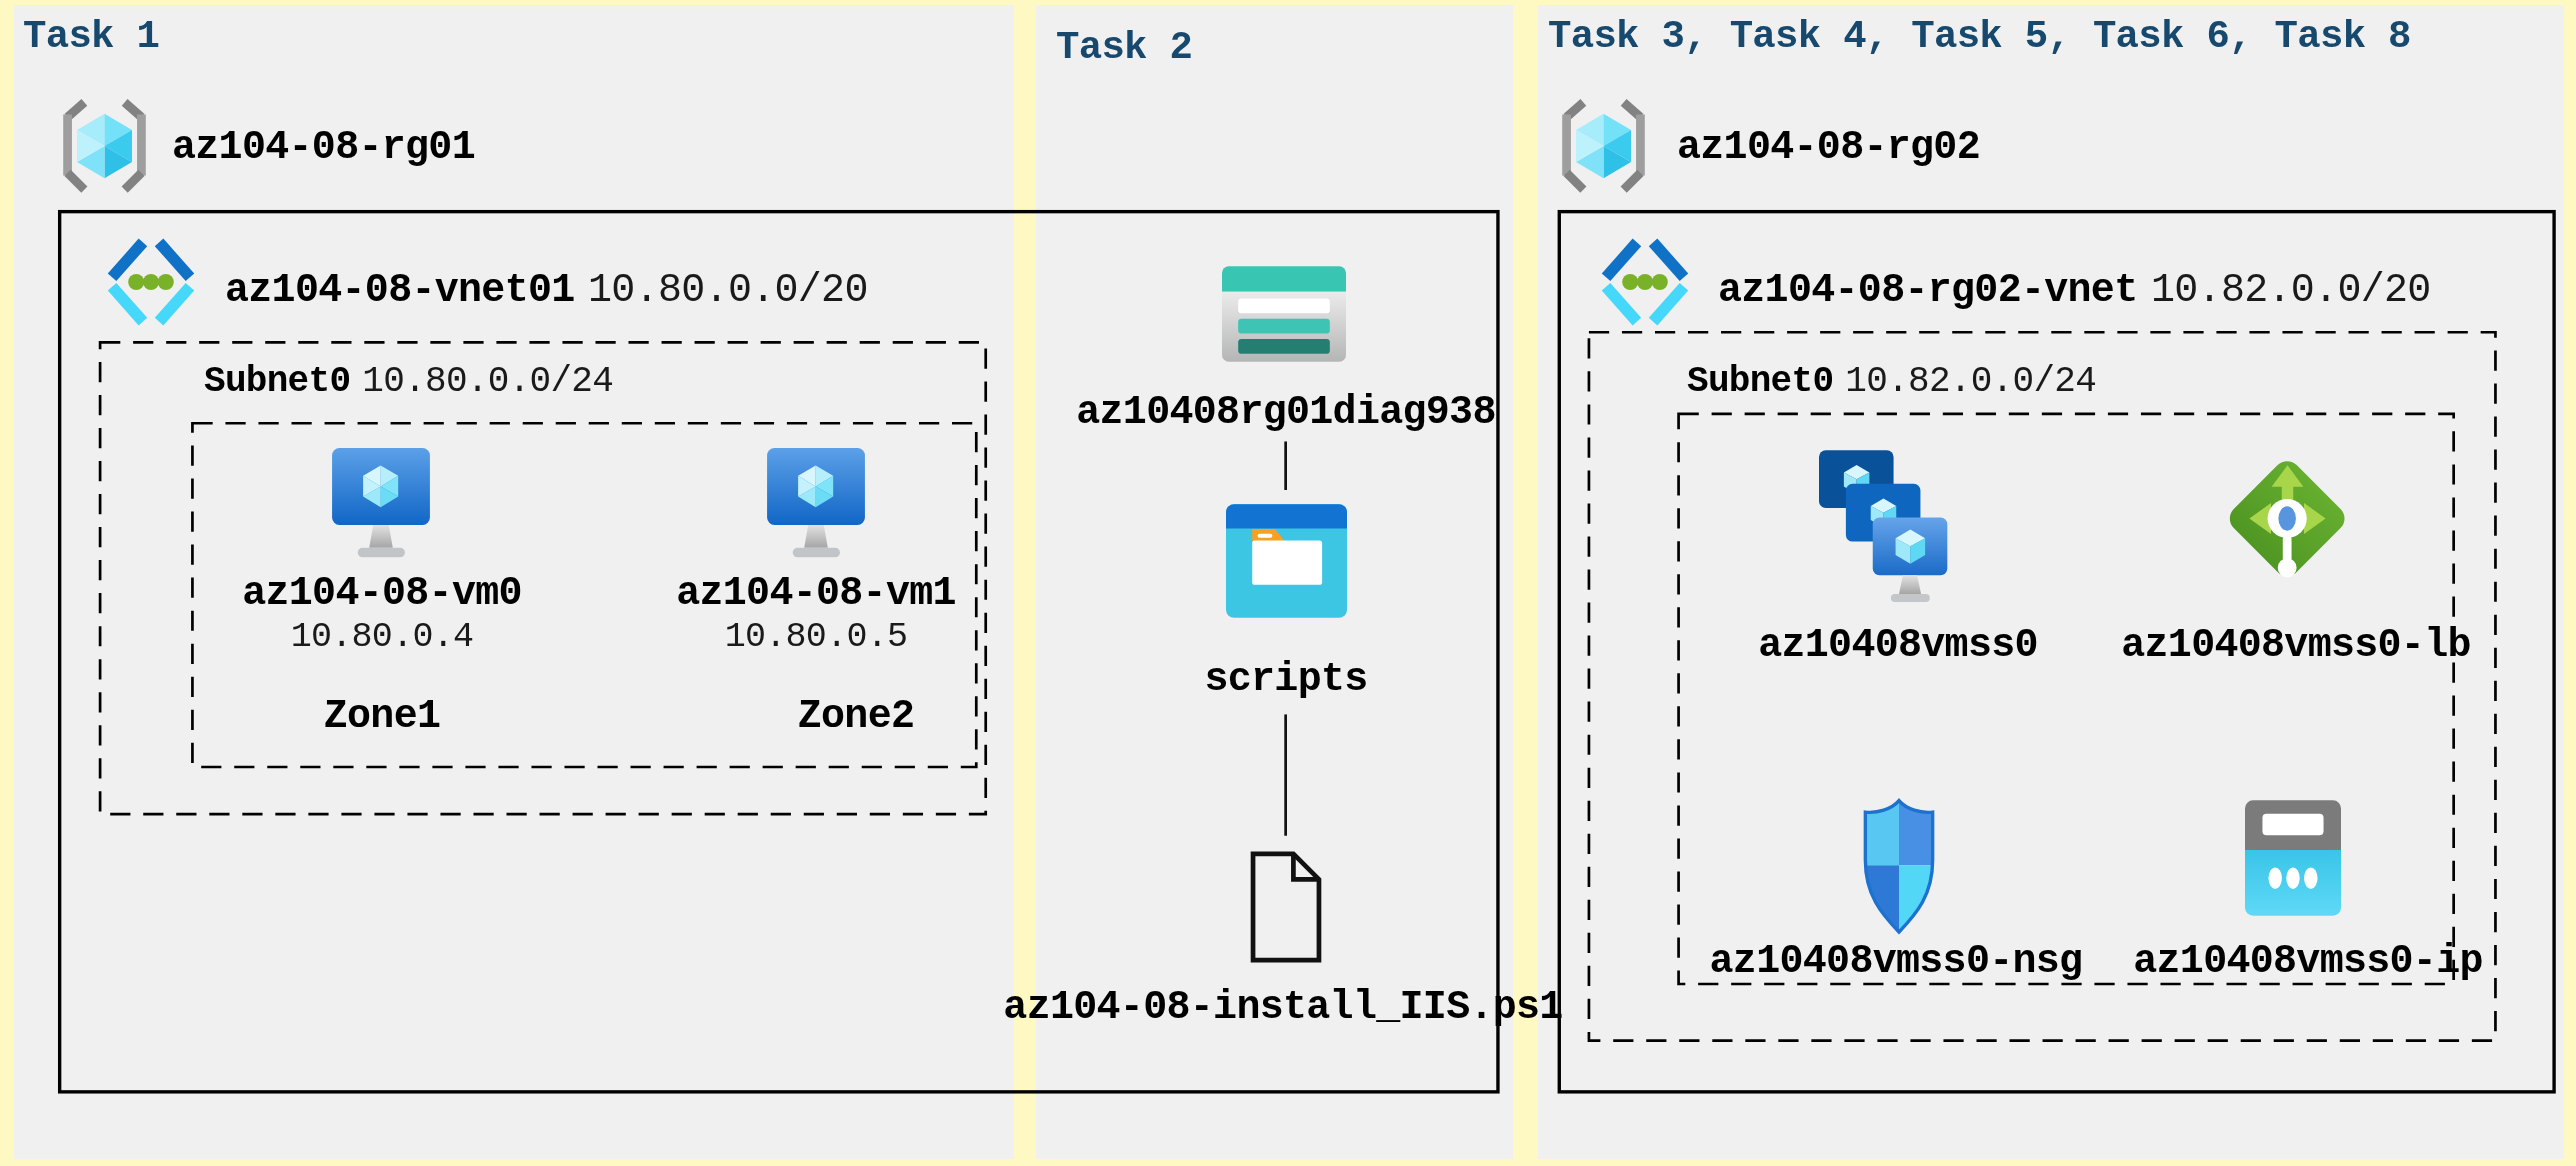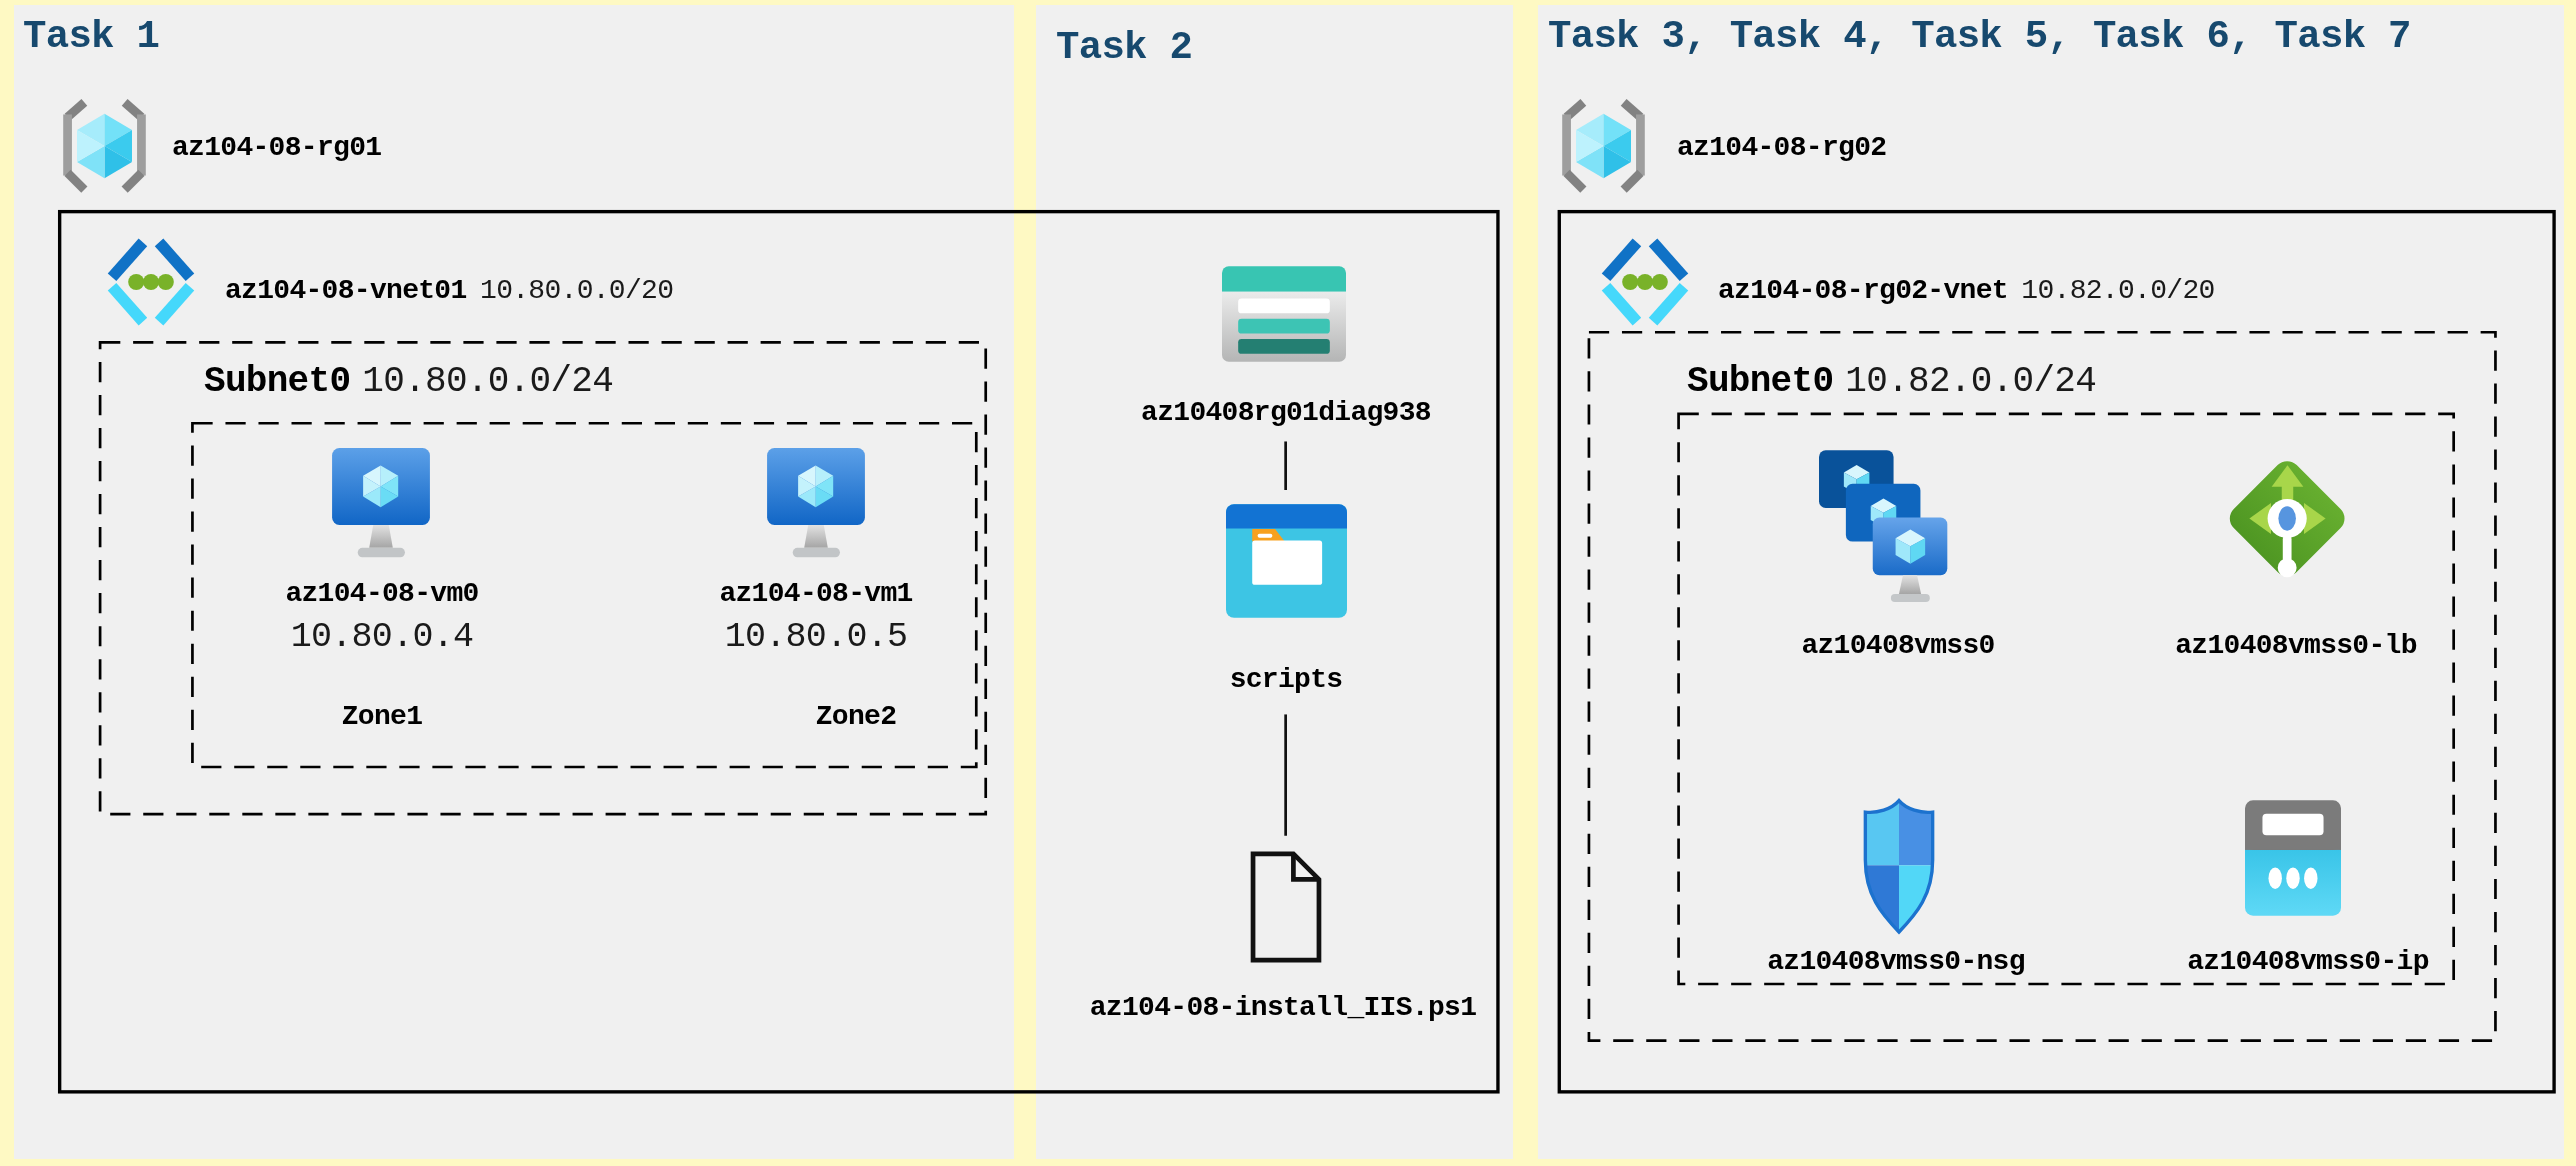--- a/index.html
+++ b/index.html
@@ -6,21 +6,21 @@
   .canvas{
     position:relative;width:2576px;height:1166px;background:#fef9c3;overflow:hidden;
     font-family:Liberation Mono, monospace;
     padding-left:24px;
   }
   .panel{position:absolute;background:#F0F0F0;}
   .title{
     position:absolute;font-size:39px;font-weight:700;color:#17496E;
     letter-spacing:-0.7px;white-space:nowrap;line-height:43px;
   }
-  .lbl{position:absolute;font-size:28px;font-weight:700;color:#000;
+  .lbl{position:absolute;font-size:40px;font-weight:700;color:#000;
     letter-spacing:-0.7px;white-space:nowrap;line-height:42px;}
   .lbl .r{font-weight:400;color:#1a1a1a;margin-left:13.5px;letter-spacing:-0.7px;}
   .sublbl{position:absolute;font-size:36px;font-weight:700;color:#000;
     letter-spacing:-0.7px;white-space:nowrap;line-height:40px;}
   .sublbl .r{font-weight:400;color:#1a1a1a;margin-left:12px;}
   .c{transform:translateX(-50%);text-align:center;}
   .ip{position:absolute;font-size:35px;font-weight:400;color:#1a1a1a;
     white-space:nowrap;line-height:39px;letter-spacing:-0.7px;}
   .overlay{position:absolute;left:0;top:0;}
   .icon{position:absolute;}
@@ -159,21 +159,21 @@
   <div class="lbl c" style="left:1286px;top:659px;">scripts</div>
 
   <div class="icon" style="left:1249px;top:851px;">
     <svg width="74" height="112" viewBox="0 0 110 166">
       <path d="M6,4 H66 L104,42 V162 H6 Z" fill="#F0F0F0" stroke="#111" stroke-width="7" stroke-linejoin="miter"></path>
       <path d="M66,4 V42 H104" fill="none" stroke="#111" stroke-width="7"></path>
     </svg>
   </div>
   <div class="lbl c" style="left:1283px;top:987px;">az104-08-install_IIS.ps1</div>
 
-  <div class="title" style="left:1548px;top:16px;">Task 3, Task 4, Task 5, Task 6, Task 7</div>
+  <div class="title" style="left:1548px;top:16px;">Task 3, Task 4, Task 5, Task 6, Task 8</div>
 
   <div class="icon" style="left:1561px;top:99px;">
     <svg width="85" height="94" viewBox="0 0 126 140">
       <path d="M33,5 L8,27" stroke="#828282" stroke-width="13" fill="none"></path>
       <path d="M8,23 L8,114" stroke="#9E9E9E" stroke-width="13" fill="none"></path>
       <path d="M8,110 L33,135" stroke="#828282" stroke-width="13" fill="none"></path>
       <path d="M93,5 L118,27" stroke="#828282" stroke-width="13" fill="none"></path>
       <path d="M118,23 L118,114" stroke="#9E9E9E" stroke-width="13" fill="none"></path>
       <path d="M118,110 L93,135" stroke="#828282" stroke-width="13" fill="none"></path>
       <polygon points="63,22 22,46 63,70" fill="#A6ECFB"></polygon>

